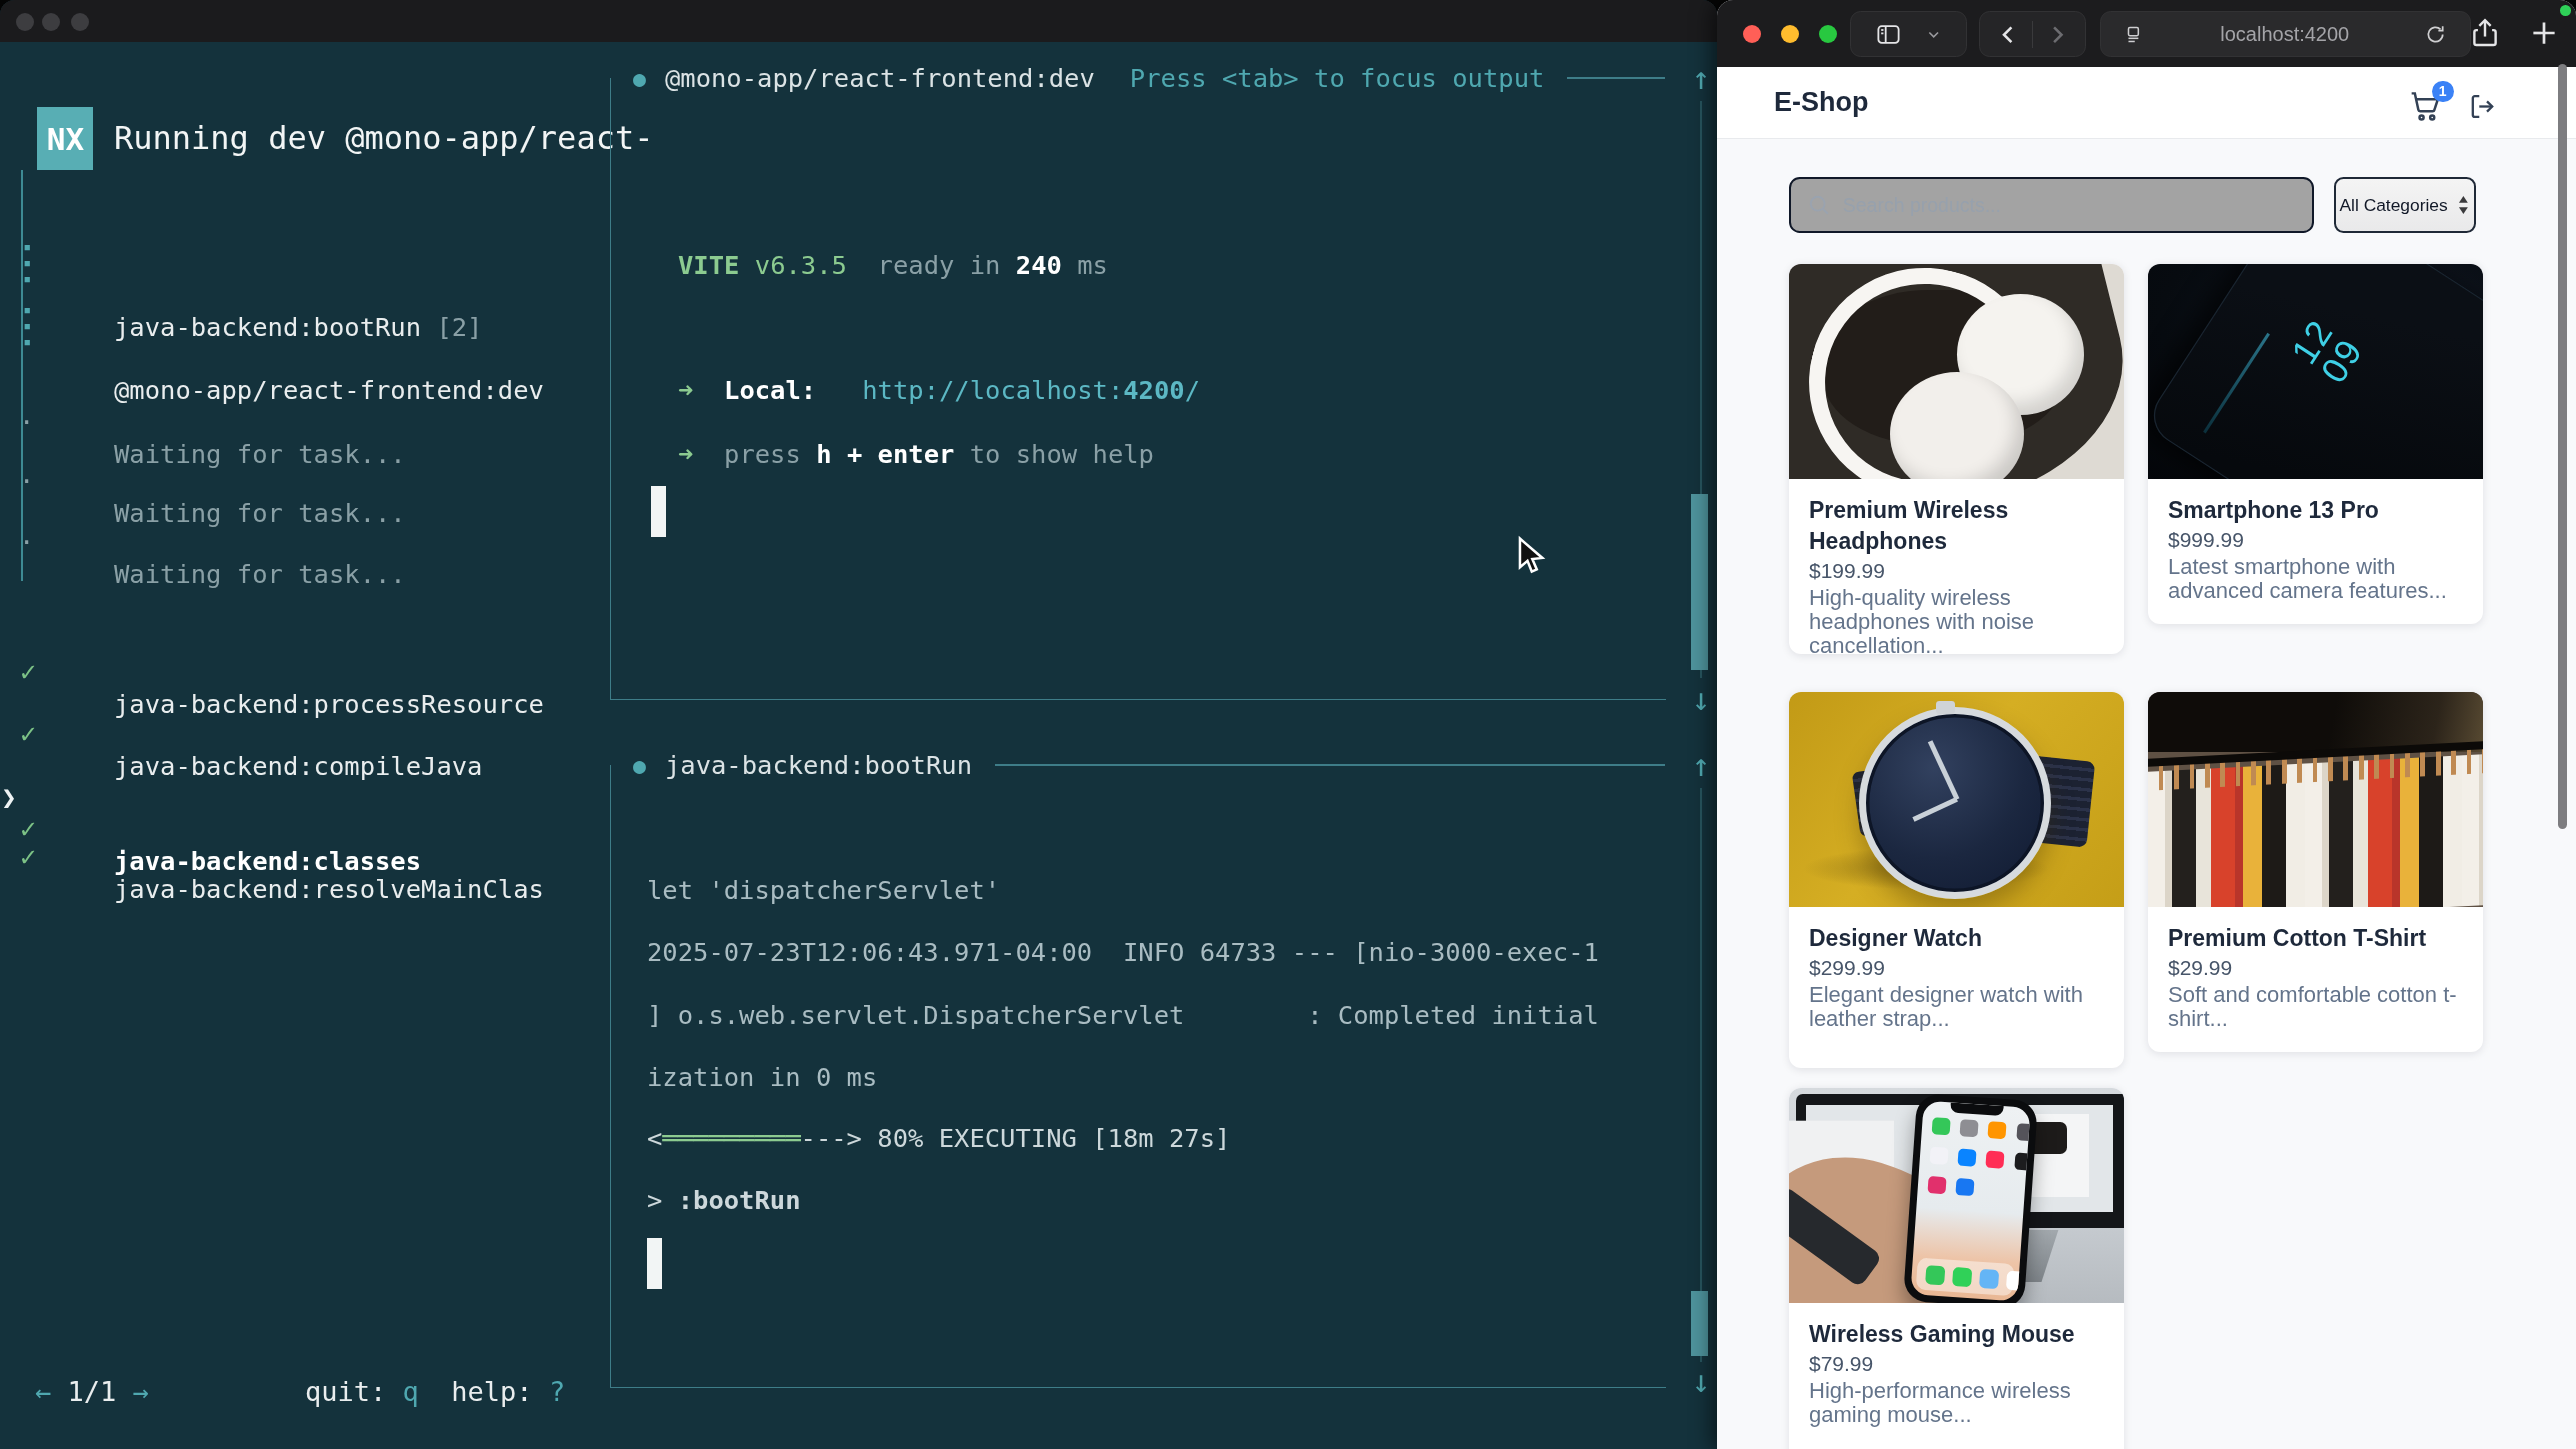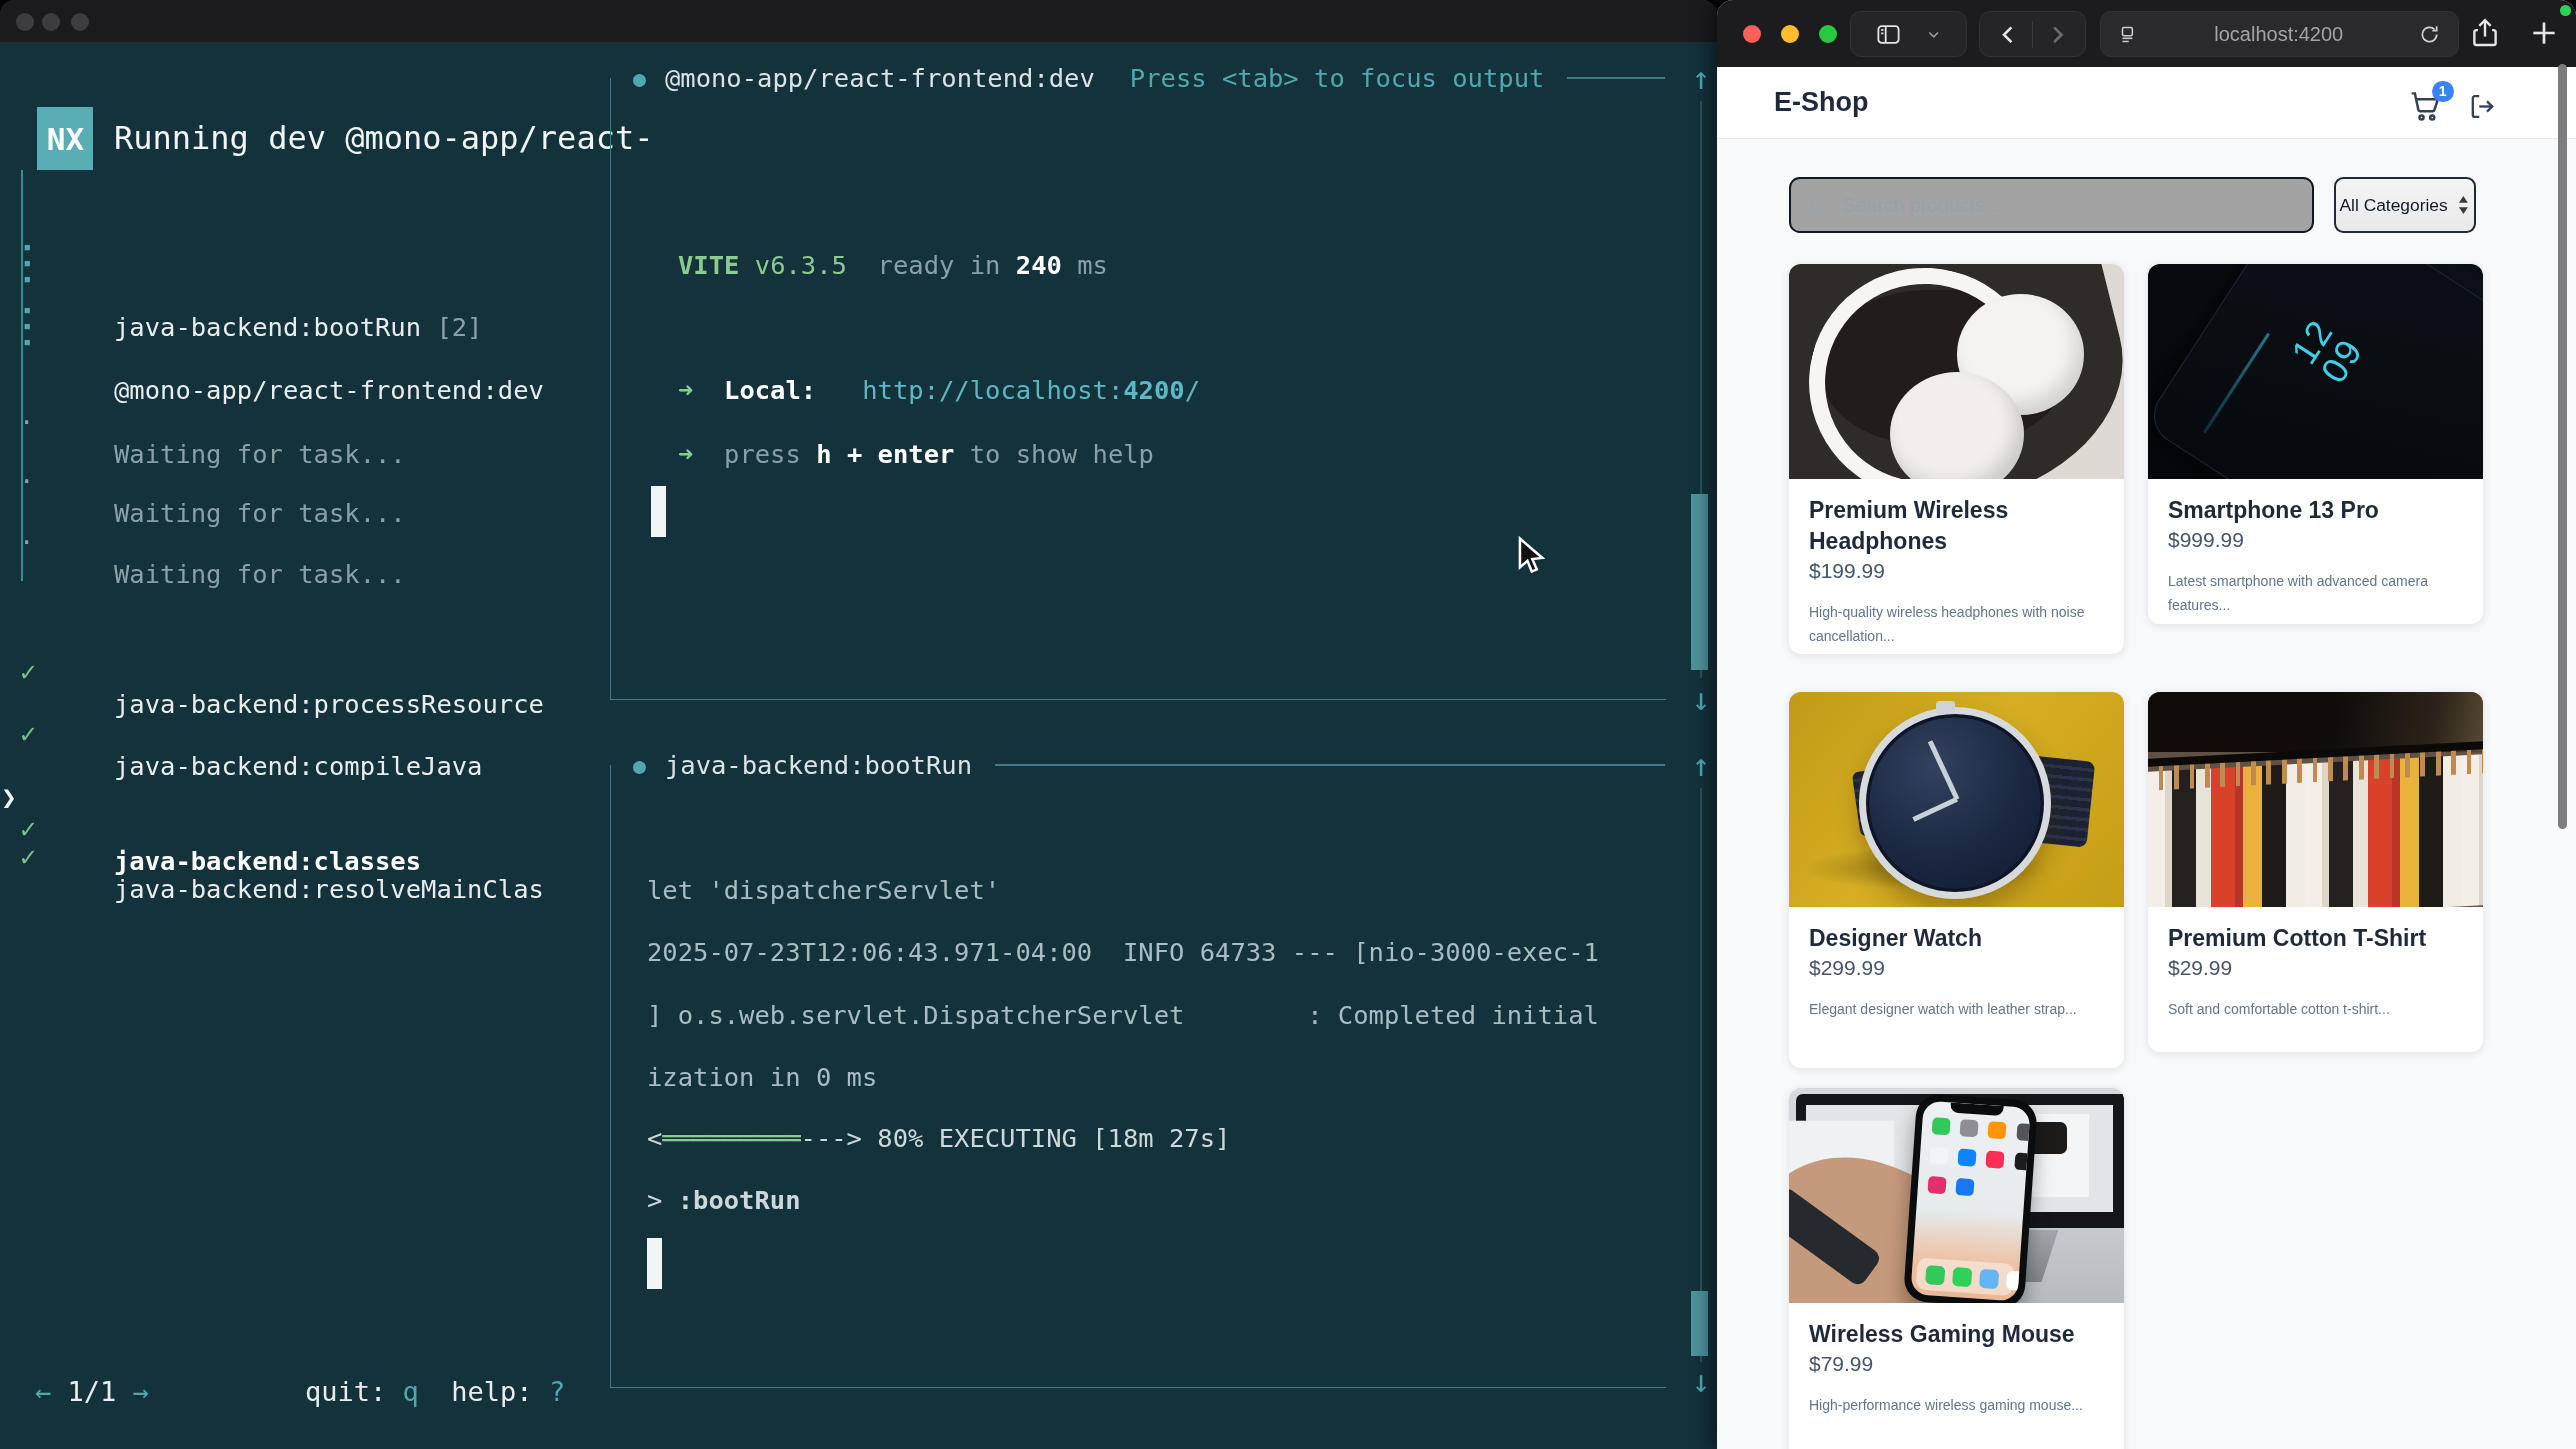--- a/index.html
+++ b/index.html
@@ -58,21 +58,21 @@
   .searchbox input::placeholder{color:#97a1ad;}
   .selbox{position:absolute;left:617px;top:177px;width:138px;height:52px;background:linear-gradient(180deg,#f4f4f4,#e9e9ea);
     border:2px solid #1f2937;border-radius:9.4px;display:flex;align-items:center;justify-content:center;
     font-size:17.4px;color:#111827;}
   .card{position:absolute;width:335px;background:#fff;border-radius:12px;overflow:hidden;
     box-shadow:0 1.3px 8px rgba(15,23,42,.10);}
   .card-img{position:relative;width:100%;height:215px;overflow:hidden;}
   .card-body{padding:16px 20px 0 20px;}
   .cname{font-size:23px;font-weight:bold;color:#1e293b;line-height:31px;}
   .cprice{font-size:21px;color:#475569;margin-top:2px;}
-  .cdesc{font-size:14px;color:#64748b;line-height:24px;margin-top:17px;}
+  .cdesc{font-size:22px;color:#64748b;line-height:24px;margin-top:3px;}
   .pg-scroll{position:absolute;left:841px;top:64px;width:9.4px;height:765px;background:#7d7d80;border-radius:4.7px;}
   
   .hp-bg{position:absolute;inset:0;background:#dedad3;}
   .hp-case{position:absolute;left:-16%;top:-22%;width:115%;height:135%;background:#2f2b26;border-radius:36% 22% 42% 26%;transform:rotate(-14deg);}
   .hp-foam{position:absolute;left:10%;top:12%;width:72%;height:72%;background:#221d19;border-radius:44%;}
   .hp-band{position:absolute;left:6%;top:2%;width:60%;height:92%;border:16px solid #f7f5f2;border-radius:50%;
     border-right-color:transparent;transform:rotate(14deg);}
   .hp-cup1{position:absolute;left:50%;top:14%;width:127px;height:121px;background:#f5f3ef;border-radius:50%;
     box-shadow:inset -8px -10.7px 17.4px rgba(0,0,0,.14);}
   .hp-cup2{position:absolute;left:30%;top:50%;width:134px;height:124px;background:#f2efeb;border-radius:50%;
@@ -240,21 +240,21 @@
     <div class="pill" style="left:262px;width:105px">
       <svg width="25.5" height="25.5" viewBox="0 0 24 24">
           <polyline points="14.5 5 7.5 12 14.5 19" fill="none" stroke="#e5e5e7" stroke-width="2.4"></polyline>
         </svg>
       <span style="width:0.7px;height:27px;background:#3a3a3c;margin:0 10.7px"></span>
       <svg width="25.5" height="25.5" viewBox="0 0 24 24">
           <polyline points="9.5 5 16.5 12 9.5 19" fill="none" stroke="#6c6c70" stroke-width="2.4"></polyline>
         </svg>
     </div>
 
-    <div class="pill addr" style="left:383px;width:323px;justify-content:space-between;padding:0 17px">
+    <div class="pill addr" style="left:383px;width:323px;justify-content:space-between;padding:0 23px">
       <svg width="21.5" height="21.5" viewBox="0 0 24 24">
           <g fill="none" stroke="#cfcfd1" stroke-width="1.7">
             <rect x="5" y="4" width="11" height="9" rx="1.5"></rect>
             <line x1="5" y1="16" x2="16" y2="16"></line>
             <line x1="5" y1="19.5" x2="12" y2="19.5"></line>
           </g>
         </svg>
       <span>localhost:4200</span>
       <svg width="23" height="23" viewBox="0 0 24 24">
           <g fill="none" stroke="#cfcfd1" stroke-width="1.8">

